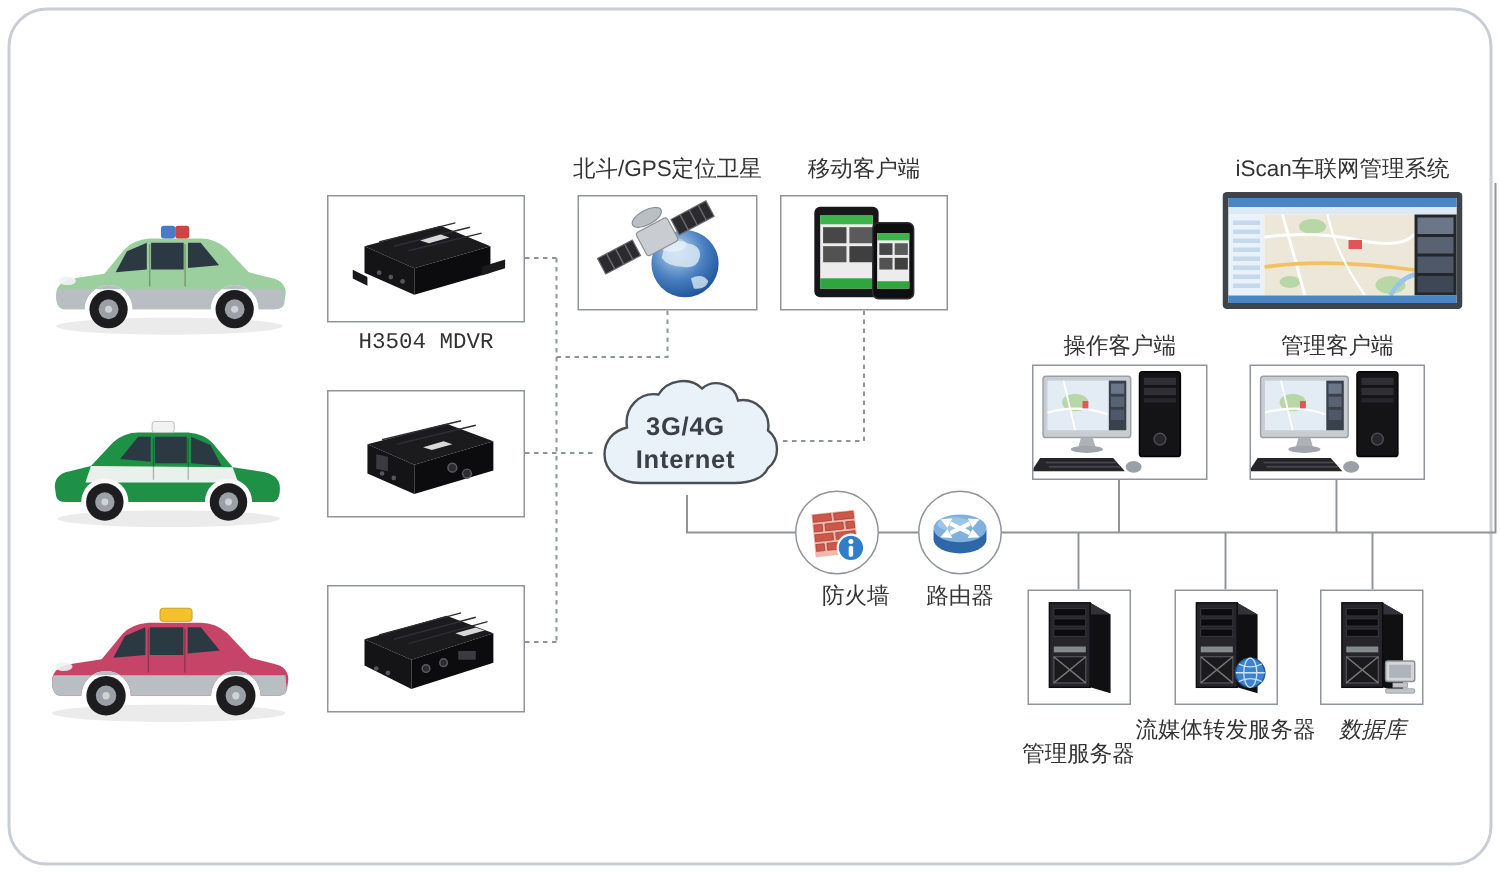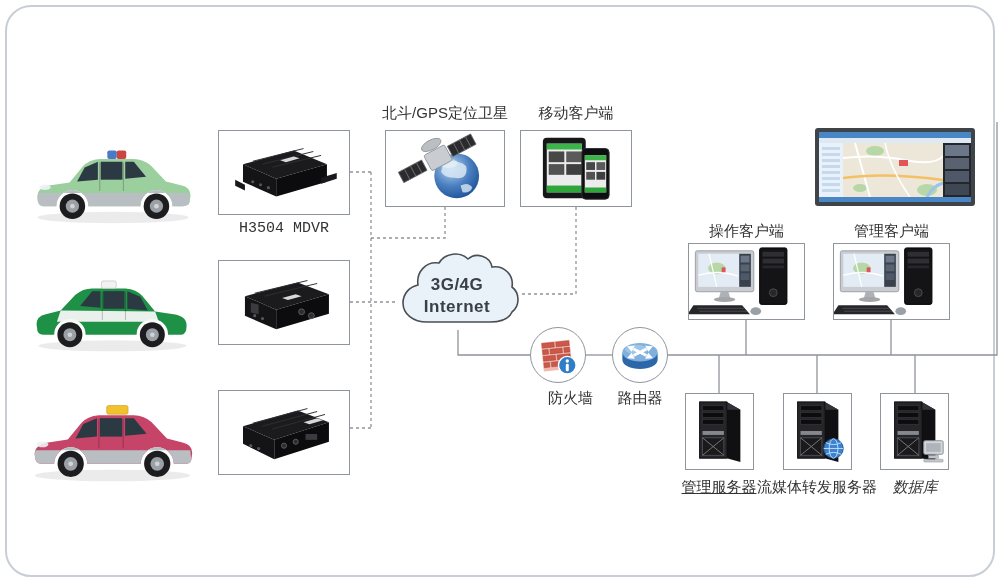--- a/index.html
+++ b/index.html
@@ -215,20 +215,21 @@
       <rect x="65" y="25" width="22" height="38" fill="#ececec"></rect>
       <rect x="65" y="25" width="22" height="5" fill="#3cb449"></rect>
       <rect x="66.5" y="32" width="9" height="8" fill="#474747"></rect>
         <rect x="77" y="32" width="9" height="8" fill="#5a5a5a"></rect>
       <rect x="66.5" y="42" width="9" height="8" fill="#525252"></rect>
         <rect x="77" y="42" width="9" height="8" fill="#3f3f3f"></rect>
       <rect x="65" y="58" width="22" height="5" fill="#2fa63c"></rect>
     </svg>
   </div>
 
+  <div class="lbl" style="left:795px;top:103px;width:200px;">iScan车联网管理系统</div>
   <div class="node" style="left:815px;top:128px;">
     <svg width="160" height="78" viewBox="0 0 160 78">
       <rect x="0" y="0" width="160" height="78" rx="3" fill="#3f4449"></rect>
       <rect x="4" y="4" width="152" height="70" fill="#fff"></rect>
       <rect x="4" y="4" width="152" height="6" fill="#4886c6"></rect>
       <rect x="4" y="10" width="152" height="5" fill="#dfe9f4"></rect>
       <rect x="4" y="15" width="24" height="54" fill="#e9f1fa"></rect>
       <g fill="#c5d8ec">
         <rect x="7" y="19" width="18" height="3"></rect>
           <rect x="7" y="25" width="18" height="3"></rect>
@@ -368,21 +369,21 @@
       <rect x="14" y="8" width="28" height="58" fill="#26262a" stroke="#0d0d0f"></rect>
       <rect x="17" y="12" width="22" height="5" fill="#0c0c0e" stroke="#3c3c40" stroke-width=".6"></rect>
       <rect x="17" y="19" width="22" height="5" fill="#0c0c0e" stroke="#3c3c40" stroke-width=".6"></rect>
       <rect x="17" y="26" width="22" height="5" fill="#0c0c0e" stroke="#3c3c40" stroke-width=".6"></rect>
       <rect x="17" y="38" width="22" height="4" fill="#85898d"></rect>
       <rect x="17" y="45" width="22" height="18" fill="#1a1a1d" stroke="#55555c" stroke-width=".8"></rect>
       <line x1="17" y1="45" x2="39" y2="63" stroke="#777" stroke-width="1"></line>
       <line x1="39" y1="45" x2="17" y2="63" stroke="#777" stroke-width="1"></line>
     </svg>
   </div>
-  <div class="lbl" style="left:674px;top:477px;width:90px;text-decoration:underline;">管理服务器</div>
+  <div class="lbl" style="left:674px;top:493px;width:90px;">管理服务器</div>
 
   <div class="imgbox" style="left:783px;top:393px;width:69px;height:77px;">
     <svg width="67" height="75" viewBox="0 0 69 77">
       <polygon points="42,8 56,16 56,70 42,66" fill="#101013"></polygon>
       <polygon points="14,8 42,8 56,16 28,16" fill="#323238"></polygon>
       <rect x="14" y="8" width="28" height="58" fill="#26262a" stroke="#0d0d0f"></rect>
       <rect x="17" y="12" width="22" height="5" fill="#0c0c0e" stroke="#3c3c40" stroke-width=".6"></rect>
       <rect x="17" y="19" width="22" height="5" fill="#0c0c0e" stroke="#3c3c40" stroke-width=".6"></rect>
       <rect x="17" y="26" width="22" height="5" fill="#0c0c0e" stroke="#3c3c40" stroke-width=".6"></rect>
       <rect x="17" y="38" width="22" height="4" fill="#85898d"></rect>

